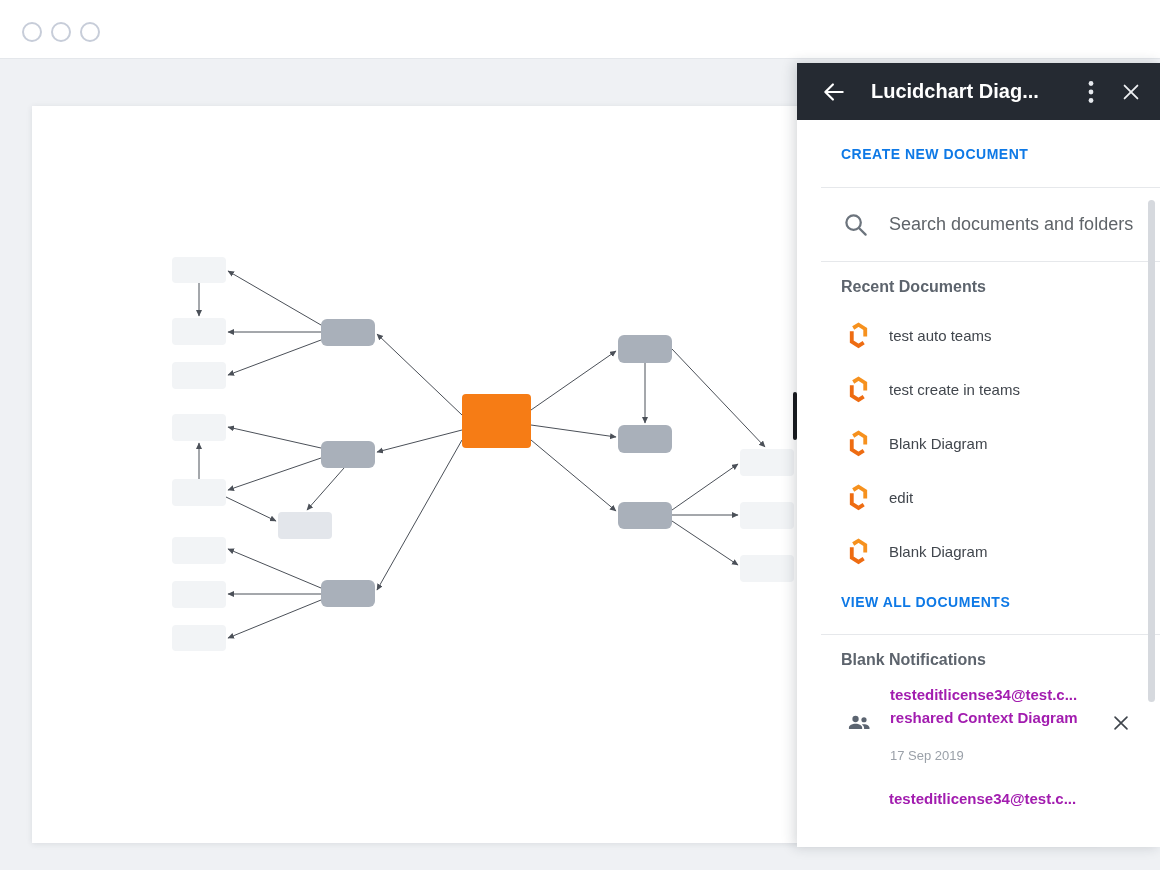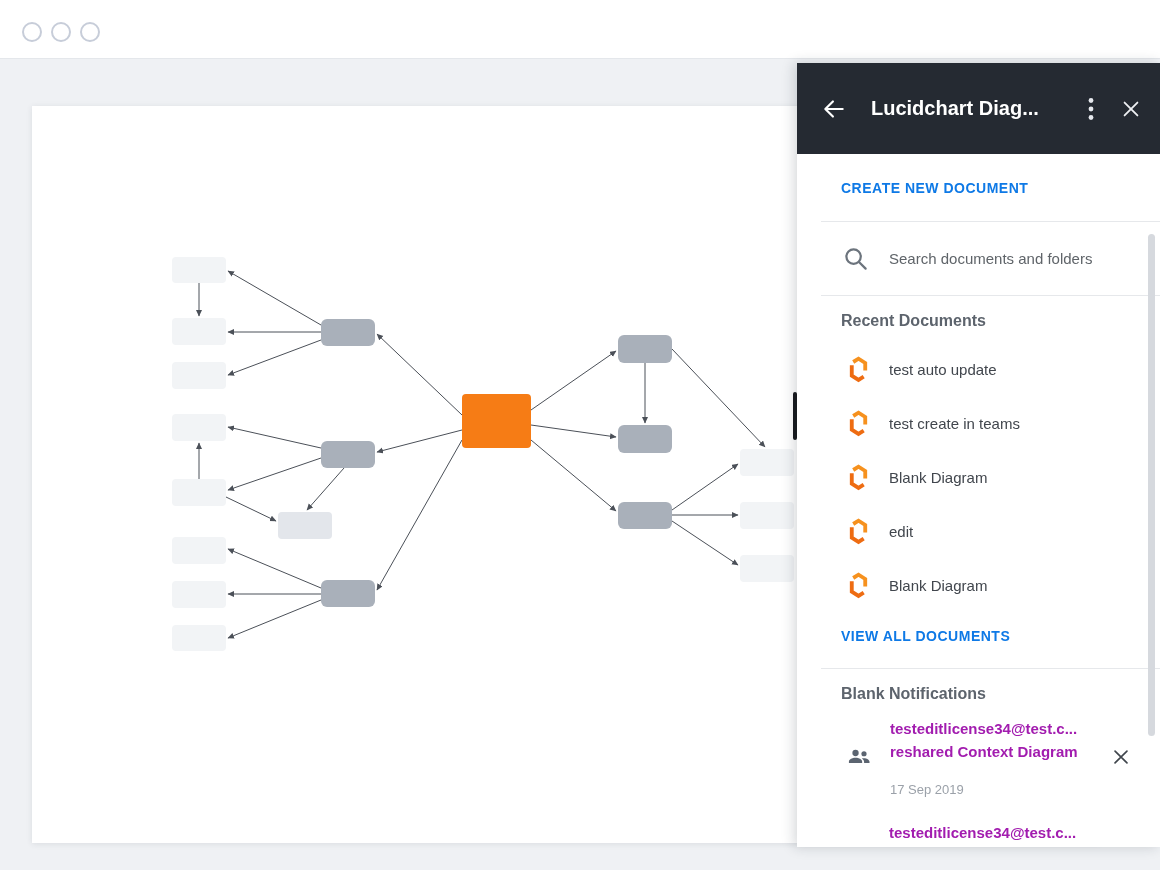--- a/index.html
+++ b/index.html
@@ -10,29 +10,29 @@
   .lights{position:absolute;top:22px;left:22px;display:flex;gap:9px;}
   .light{width:20px;height:20px;border-radius:50%;border:2.5px solid #c7cdd9;box-sizing:border-box;background:transparent;}
   
   .canvas{position:absolute;left:32px;top:106px;width:1068px;height:737px;background:#fff;
           box-shadow:0 1px 6px rgba(40,50,60,.10);}
   svg.diagram{position:absolute;left:0;top:0;width:1160px;height:870px;pointer-events:none;}
   .page-scroll-thumb{position:absolute;left:793px;top:392px;width:4px;height:48px;background:#17191d;border-radius:2px;z-index:5;}
   
   .sidebar{position:absolute;left:797px;top:63px;width:363px;height:784px;background:#fff;
            box-shadow:-3px 0 12px rgba(30,40,50,.18);z-index:10;display:flex;flex-direction:column;overflow:hidden;}
-  .panel-header{height:91px;flex:0 0 auto;background:#252a32;display:flex;align-items:center;padding:0 18px 0 24px;color:#fff;}
+  .panel-header{height:57px;flex:0 0 auto;background:#252a32;display:flex;align-items:center;padding:0 18px 0 24px;color:#fff;}
   .hbtn{background:none;border:none;padding:0;display:flex;align-items:center;justify-content:center;cursor:pointer;}
   .panel-title{flex:1;margin-left:24px;font-size:20px;font-weight:bold;color:#fff;white-space:nowrap;overflow:hidden;}
   .kebab{margin-right:26px;}
   .panel-body{flex:1;position:relative;overflow:hidden;padding-left:24px;}
   .create-row{padding:25px 20px 0;height:42px;border-bottom:1px solid #e6e8eb;}
   .blue-link{color:#0e79e6;font-weight:bold;font-size:14px;letter-spacing:.5px;cursor:pointer;}
   .search-row{height:73px;border-bottom:1px solid #e6e8eb;display:flex;align-items:center;gap:20px;padding:0 20px 0 21px;cursor:text;}
-  .search-text{font-size:15px;color:#5f6469;}
+  .search-text{font-size:18px;color:#5f6469;}
   .section{padding:0 20px;}
   .sec-heading{margin:16px 0 12px;font-size:16px;font-weight:bold;color:#5d646d;}
   .doc-row{height:54px;display:flex;align-items:center;gap:18px;padding-left:5px;cursor:pointer;}
   .doc-name{font-size:15px;color:#41464d;}
   .docs-wrap{border-bottom:1px solid #e6e8eb;padding-bottom:23px;}
   .view-all{padding:15px 0 0;}
   .notif-row{display:flex;align-items:center;gap:18px;padding-left:5px;margin-top:14px;}
   .notif-text{flex:1;}
   .nline{font-size:15px;font-weight:bold;color:#a21caf;line-height:23px;}
   .ndate{font-size:13px;color:#9ba1a9;margin-top:19px;}
@@ -156,21 +156,21 @@
       <div class="section docs-wrap">
         <div class="sec-heading">Recent Documents</div>
 
         <div class="doc-row">
           <span class="icon">
             <svg width="25" height="27" viewBox="0 0 26 28" fill="none">
                 <path d="M7.5 6.2 L13 2.8 L20 7.2 L20 15" stroke="#f6911e" stroke-width="4"></path>
                 <path d="M6 9.5 L6 20.5 L13 24.9 L18.4 21.5" stroke="#ee6c12" stroke-width="4"></path>
               </svg>
           </span>
-          <span class="doc-name">test auto update</span>
+          <span class="doc-name">test auto teams</span>
         </div>
         <div class="doc-row">
           <span class="icon">
             <svg width="25" height="27" viewBox="0 0 26 28" fill="none">
                 <path d="M7.5 6.2 L13 2.8 L20 7.2 L20 15" stroke="#f6911e" stroke-width="4"></path>
                 <path d="M6 9.5 L6 20.5 L13 24.9 L18.4 21.5" stroke="#ee6c12" stroke-width="4"></path>
               </svg>
           </span>
           <span class="doc-name">test create in teams</span>
         </div>

